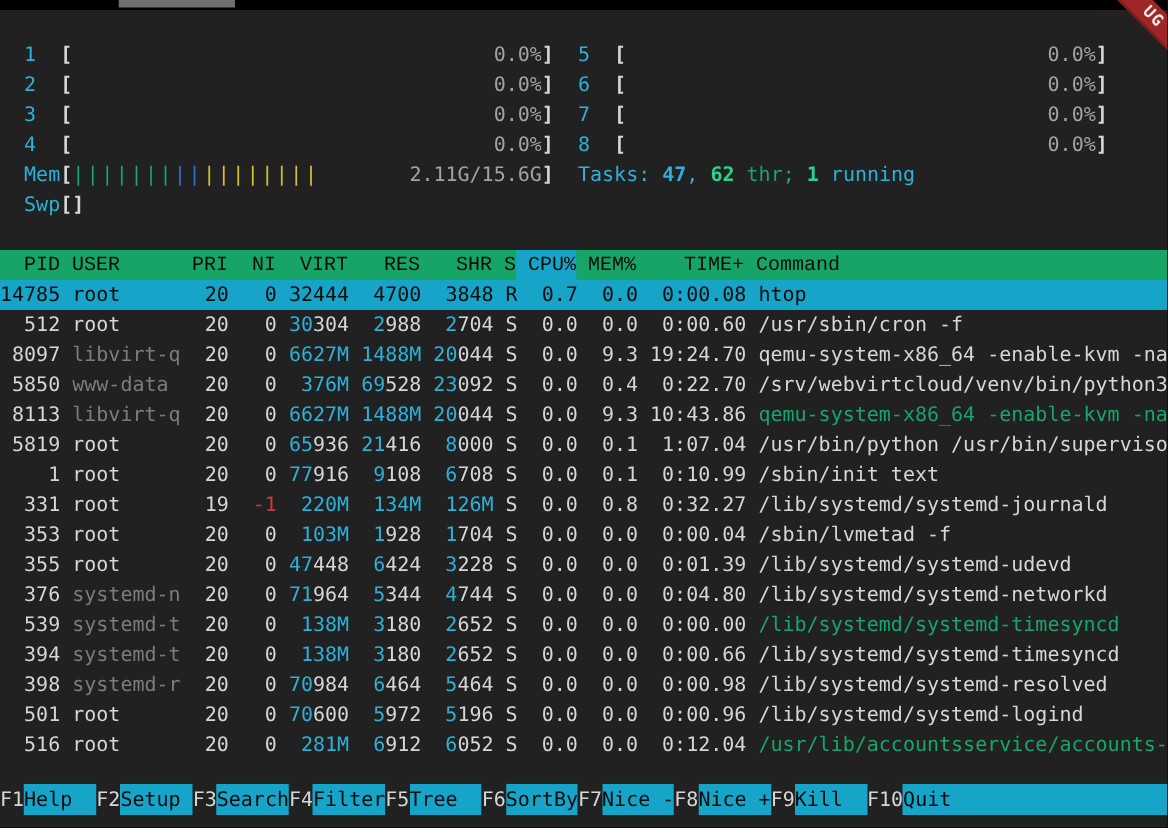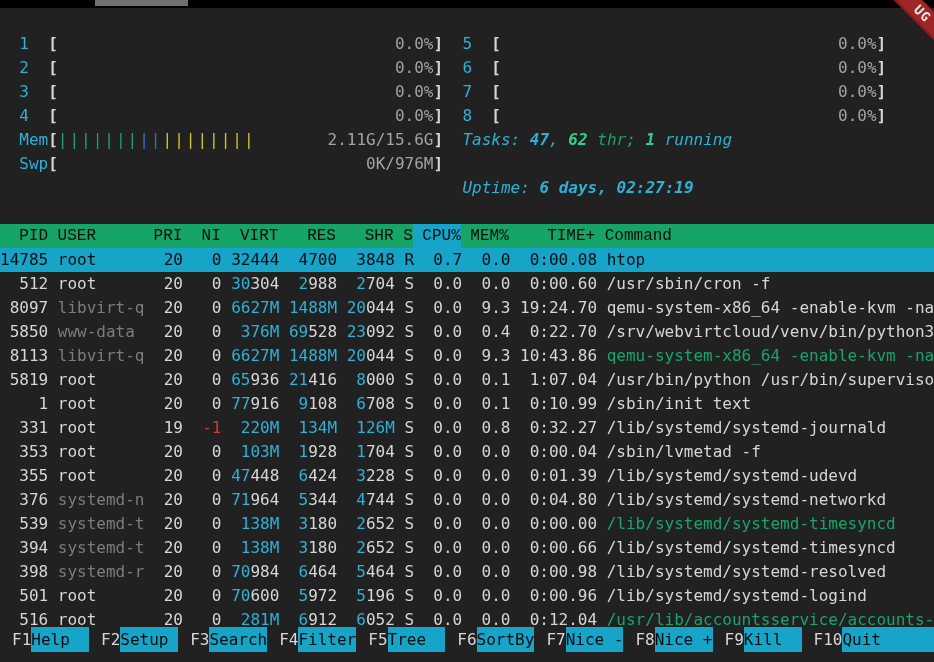--- a/index.html
+++ b/index.html
@@ -32,61 +32,60 @@
   .term{position:absolute;top:8px;left:0;width:934px;height:654px;background:var(--bg);overflow:hidden;}
   .meters{padding-top:24px;}
   .trow{height:24px;line-height:24px;display:flex;white-space:pre;overflow:hidden;}
   .meter{display:inline-flex;margin-left:2ch;}
   .meter-spacer{display:inline-block;width:44ch;margin-left:2ch;}
   .mlabel{display:inline-block;width:3ch;color:var(--cyan);}
   .br{font-weight:bold;color:var(--fg);}
   .mbody{display:inline-block;width:39ch;position:relative;overflow:hidden;}
   .bars{position:absolute;left:0;top:0;letter-spacing:2px;}
   .mval{position:absolute;right:0;top:0;color:var(--dim);}
-  .info{margin-left:2ch;font-style:italic;}
+  .info{margin-left:2ch;}
   
   .fg{color:var(--fg);} .cyn{color:var(--cyan);} .grn{color:var(--green);}
   .bgrn{color:var(--bgreen);} .gray{color:var(--gray);} .red{color:var(--red);} .b{font-weight:bold;}
   .c-green{color:var(--green);} .c-blue{color:var(--blue);} .c-yellow{color:var(--yellow);}
   
   .thead{height:24px;line-height:24px;display:flex;white-space:pre;background:var(--hdrbg);color:var(--black);overflow:hidden;}
   .thead .cell{color:var(--black);font-family:Liberation Mono, monospace;}
   .cell{display:inline-block;overflow:hidden;flex:none;}
   .cell.r{text-align:right;}
   .gap{margin-left:1ch;}
   .sortcol{background:var(--selbg);padding-left:1ch;margin-left:0;}
   .cmd{flex:1 1 auto;margin-left:1ch;overflow:hidden;}
   .prow{height:24px;line-height:24px;display:flex;white-space:pre;overflow:hidden;}
   .prow.sel{background:var(--selbg);}
   .prow.sel span{color:var(--black) !important;font-weight:normal;}
   
   .fkeys{position:absolute;left:0;top:627px;width:934px;height:25px;line-height:25px;display:flex;white-space:pre;overflow:hidden;}
   .fkitem{display:flex;flex:none;}
   .fkitem:last-child{flex:1 1 auto;}
-  .fk-key{color:var(--fg);margin-left:12px;}
+  .fk-key{color:var(--fg);}
   .fk-label{display:inline-block;width:6ch;background:var(--selbg);color:var(--black);overflow:hidden;}
   .fkitem:last-child .fk-label{flex:1 1 auto;}
 </style>
 </head>
 <body>
 
 <div class="screen">
   <div class="topstrip">
     <div class="thumb"></div>
   </div>
 
   <div class="term">
     <div class="meters" id="meters">
         <div class="trow"><div class="meter"><span class="mlabel">1</span><span class="br">[</span><span class="mbody"><span class="mval">0.0%</span></span><span class="br">]</span></div><div class="meter"><span class="mlabel">5</span><span class="br">[</span><span class="mbody"><span class="mval">0.0%</span></span><span class="br">]</span></div></div>
         <div class="trow"><div class="meter"><span class="mlabel">2</span><span class="br">[</span><span class="mbody"><span class="mval">0.0%</span></span><span class="br">]</span></div><div class="meter"><span class="mlabel">6</span><span class="br">[</span><span class="mbody"><span class="mval">0.0%</span></span><span class="br">]</span></div></div>
         <div class="trow"><div class="meter"><span class="mlabel">3</span><span class="br">[</span><span class="mbody"><span class="mval">0.0%</span></span><span class="br">]</span></div><div class="meter"><span class="mlabel">7</span><span class="br">[</span><span class="mbody"><span class="mval">0.0%</span></span><span class="br">]</span></div></div>
         <div class="trow"><div class="meter"><span class="mlabel">4</span><span class="br">[</span><span class="mbody"><span class="mval">0.0%</span></span><span class="br">]</span></div><div class="meter"><span class="mlabel">8</span><span class="br">[</span><span class="mbody"><span class="mval">0.0%</span></span><span class="br">]</span></div></div>
         <div class="trow"><div class="meter"><span class="mlabel">Mem</span><span class="br">[</span><span class="mbody"><span class="bars"><span class="c-green">|||||||</span><span class="c-blue">||</span><span class="c-yellow">||||||||</span></span><span class="mval">2.11G/15.6G</span></span><span class="br">]</span></div><div class="info"><span class="cyn">Tasks: </span><span class="cyn b">47</span><span class="cyn">, </span><span class="bgrn b">62</span><span class="grn"> thr; </span><span class="bgrn b">1</span><span class="cyn"> running</span></div></div>
-        <div class="trow"><div class="meter"><span class="mlabel">Swp</span><span class="br">[</span><span class="mbody"><span class="mval">0K/976M</span></span><span class="br">]</span></div></div>
-        <div class="trow"><span class="meter-spacer"></span><div class="info"><span class="cyn">Uptime: </span><span class="cyn b">6 days, 02:27:19</span></div></div>
+        <div class="trow"><div class="meter"><span class="mlabel">Swp</span><span class="br">[</span><span class="br">]</span></div></div>
       </div>
     <div class="trow"></div>
     <div class="thead" id="thead"><span class="cell r" style="width: 5ch;">PID</span><span class="cell gap" style="width: 9ch;">USER</span><span class="cell r gap" style="width: 3ch;">PRI</span><span class="cell r gap" style="width: 3ch;">NI</span><span class="cell r gap" style="width: 5ch;">VIRT</span><span class="cell r gap" style="width: 5ch;">RES</span><span class="cell r gap" style="width: 5ch;">SHR</span><span class="cell gap" style="width: 1ch;">S</span><span class="cell r sortcol" style="width: 5ch;">CPU%</span><span class="cell r gap" style="width: 4ch;">MEM%</span><span class="cell r gap" style="width: 8ch;">TIME+</span><span class="cell cmd">Command</span></div>
     <div id="tbody">
         <div class="prow sel"><span class="cell r" style="width: 5ch;"><span class="fg">14785</span></span><span class="cell gap" style="width: 9ch;"><span class="fg">root</span></span><span class="cell r gap" style="width: 3ch;"><span class="fg">20</span></span><span class="cell r gap" style="width: 3ch;"><span class="fg">0</span></span><span class="cell r gap" style="width: 5ch;"><span class="fg">32444</span></span><span class="cell r gap" style="width: 5ch;"><span class="fg">4700</span></span><span class="cell r gap" style="width: 5ch;"><span class="fg">3848</span></span><span class="cell gap" style="width: 1ch;"><span class="fg">R</span></span><span class="cell r gap" style="width: 4ch;"><span class="fg">0.7</span></span><span class="cell r gap" style="width: 4ch;"><span class="fg">0.0</span></span><span class="cell r gap" style="width: 8ch;"><span class="fg">0:00.08</span></span><span class="cell cmd"><span class="fg">htop</span></span></div>
         <div class="prow"><span class="cell r" style="width: 5ch;"><span class="fg">512</span></span><span class="cell gap" style="width: 9ch;"><span class="fg">root</span></span><span class="cell r gap" style="width: 3ch;"><span class="fg">20</span></span><span class="cell r gap" style="width: 3ch;"><span class="fg">0</span></span><span class="cell r gap" style="width: 5ch;"><span class="cyn">30</span><span class="fg">304</span></span><span class="cell r gap" style="width: 5ch;"><span class="cyn">2</span><span class="fg">988</span></span><span class="cell r gap" style="width: 5ch;"><span class="cyn">2</span><span class="fg">704</span></span><span class="cell gap" style="width: 1ch;"><span class="fg">S</span></span><span class="cell r gap" style="width: 4ch;"><span class="fg">0.0</span></span><span class="cell r gap" style="width: 4ch;"><span class="fg">0.0</span></span><span class="cell r gap" style="width: 8ch;"><span class="fg">0:00.60</span></span><span class="cell cmd"><span class="fg">/usr/sbin/cron -f</span></span></div>
         <div class="prow"><span class="cell r" style="width: 5ch;"><span class="fg">8097</span></span><span class="cell gap" style="width: 9ch;"><span class="gray">libvirt-q</span></span><span class="cell r gap" style="width: 3ch;"><span class="fg">20</span></span><span class="cell r gap" style="width: 3ch;"><span class="fg">0</span></span><span class="cell r gap" style="width: 5ch;"><span class="cyn">6627M</span></span><span class="cell r gap" style="width: 5ch;"><span class="cyn">1488M</span></span><span class="cell r gap" style="width: 5ch;"><span class="cyn">20</span><span class="fg">044</span></span><span class="cell gap" style="width: 1ch;"><span class="fg">S</span></span><span class="cell r gap" style="width: 4ch;"><span class="fg">0.0</span></span><span class="cell r gap" style="width: 4ch;"><span class="fg">9.3</span></span><span class="cell r gap" style="width: 8ch;"><span class="fg">19:24.70</span></span><span class="cell cmd"><span class="fg">qemu-system-x86_64 -enable-kvm -na</span></span></div>
         <div class="prow"><span class="cell r" style="width: 5ch;"><span class="fg">5850</span></span><span class="cell gap" style="width: 9ch;"><span class="gray">www-data</span></span><span class="cell r gap" style="width: 3ch;"><span class="fg">20</span></span><span class="cell r gap" style="width: 3ch;"><span class="fg">0</span></span><span class="cell r gap" style="width: 5ch;"><span class="cyn">376M</span></span><span class="cell r gap" style="width: 5ch;"><span class="cyn">69</span><span class="fg">528</span></span><span class="cell r gap" style="width: 5ch;"><span class="cyn">23</span><span class="fg">092</span></span><span class="cell gap" style="width: 1ch;"><span class="fg">S</span></span><span class="cell r gap" style="width: 4ch;"><span class="fg">0.0</span></span><span class="cell r gap" style="width: 4ch;"><span class="fg">0.4</span></span><span class="cell r gap" style="width: 8ch;"><span class="fg">0:22.70</span></span><span class="cell cmd"><span class="fg">/srv/webvirtcloud/venv/bin/python3</span></span></div>
         <div class="prow"><span class="cell r" style="width: 5ch;"><span class="fg">8113</span></span><span class="cell gap" style="width: 9ch;"><span class="gray">libvirt-q</span></span><span class="cell r gap" style="width: 3ch;"><span class="fg">20</span></span><span class="cell r gap" style="width: 3ch;"><span class="fg">0</span></span><span class="cell r gap" style="width: 5ch;"><span class="cyn">6627M</span></span><span class="cell r gap" style="width: 5ch;"><span class="cyn">1488M</span></span><span class="cell r gap" style="width: 5ch;"><span class="cyn">20</span><span class="fg">044</span></span><span class="cell gap" style="width: 1ch;"><span class="fg">S</span></span><span class="cell r gap" style="width: 4ch;"><span class="fg">0.0</span></span><span class="cell r gap" style="width: 4ch;"><span class="fg">9.3</span></span><span class="cell r gap" style="width: 8ch;"><span class="fg">10:43.86</span></span><span class="cell cmd"><span class="grn">qemu-system-x86_64 -enable-kvm -na</span></span></div>
         <div class="prow"><span class="cell r" style="width: 5ch;"><span class="fg">5819</span></span><span class="cell gap" style="width: 9ch;"><span class="fg">root</span></span><span class="cell r gap" style="width: 3ch;"><span class="fg">20</span></span><span class="cell r gap" style="width: 3ch;"><span class="fg">0</span></span><span class="cell r gap" style="width: 5ch;"><span class="cyn">65</span><span class="fg">936</span></span><span class="cell r gap" style="width: 5ch;"><span class="cyn">21</span><span class="fg">416</span></span><span class="cell r gap" style="width: 5ch;"><span class="cyn">8</span><span class="fg">000</span></span><span class="cell gap" style="width: 1ch;"><span class="fg">S</span></span><span class="cell r gap" style="width: 4ch;"><span class="fg">0.0</span></span><span class="cell r gap" style="width: 4ch;"><span class="fg">0.1</span></span><span class="cell r gap" style="width: 8ch;"><span class="fg">1:07.04</span></span><span class="cell cmd"><span class="fg">/usr/bin/python /usr/bin/superviso</span></span></div>

